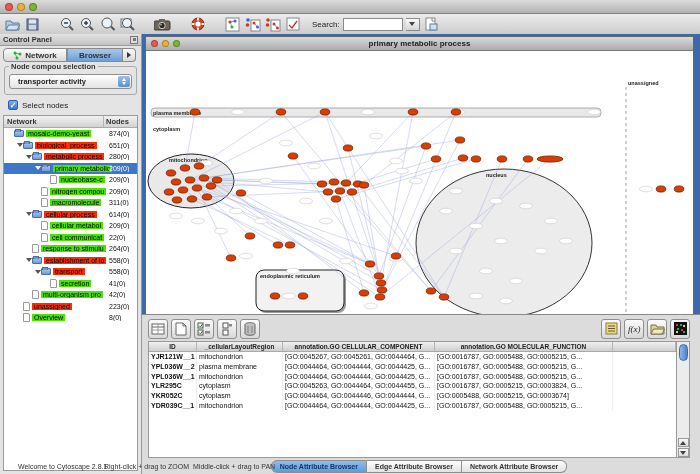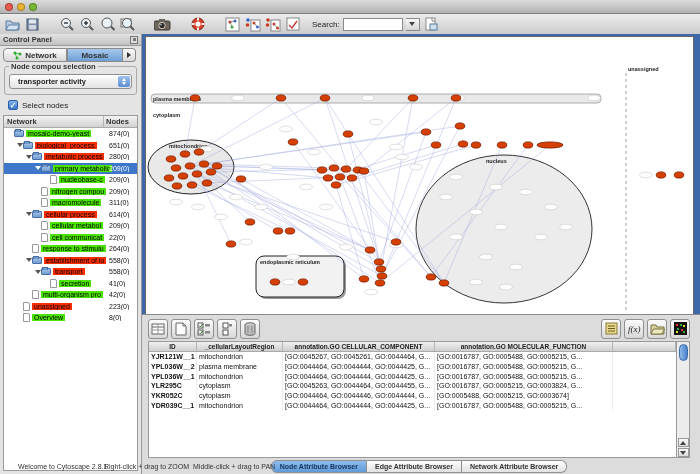--- a/index.html
+++ b/index.html
@@ -272,21 +272,21 @@
         <svg class="ic" width="9" height="9">
             <circle cx="2" cy="2" r="1.5" fill="#2fae2f"></circle>
             <circle cx="7" cy="3" r="1.5" fill="#2fae2f"></circle>
             <circle cx="4" cy="7" r="1.5" fill="#2fae2f"></circle>
             <line x1="2" y1="2" x2="7" y2="3" stroke="#2fae2f" stroke-width=".8"></line>
             <line x1="2" y1="2" x2="4" y2="7" stroke="#2fae2f" stroke-width=".8"></line>
           </svg>
         <span>Network</span>
       </div>
       <div class="cp-tab sel">
-        <span>Mosaic</span>
+        <span>Browser</span>
       </div>
       <div class="cp-tab-arrow">
           <div class="tri-r"></div>
         </div>
     </div>
     <div class="groupbox">
       <span class="legend">Node compou selection</span>
       <div class="mac-select">
         <span>transporter activity</span>
         <div class="stepper">
@@ -435,20 +435,28 @@
             <span class="ticon file"></span>
             <span class="tlabel bg-green">Overview</span>
             <span class="tcount">8(0)</span>
           </div>
         </div>
     </div>
   </div>
 
   <div class="canvas-area">
     <div class="net-win">
+      <div class="net-title">
+        <div class="lights">
+          <div class="light l-red"></div>
+          <div class="light l-yellow"></div>
+          <div class="light l-green"></div>
+        </div>
+        <div class="ttl">primary metabolic process</div>
+      </div>
       <div class="graph-area">
         <svg id="graph-svg" width="549" height="278" viewBox="0 0 549 278">
             <rect x="5" y="57" width="450" height="9" rx="4" fill="#e9e9e9" stroke="#9a9a9a" stroke-width="0.8"></rect>
             <text x="7" y="64" font-size="5.5" font-weight="bold" fill="#222">plasma membrane</text>
             <text x="7" y="80" font-size="5.5" font-weight="bold" fill="#222">cytoplasm</text>
             <line x1="480" y1="36" x2="480" y2="276" stroke="#888" stroke-width="0.8" stroke-dasharray="3 3"></line>
             <text x="482" y="34" font-size="5.5" font-weight="bold" fill="#222">unassigned</text>
             <ellipse cx="358" cy="192" rx="88" ry="74" fill="#ececec" stroke="#333" stroke-width="1"></ellipse>
             <text x="340" y="126" font-size="5.5" font-weight="bold" fill="#222">nucleus</text>
             <ellipse cx="45" cy="130" rx="43" ry="27" fill="#e9e9e9" stroke="#222" stroke-width="1"></ellipse>

